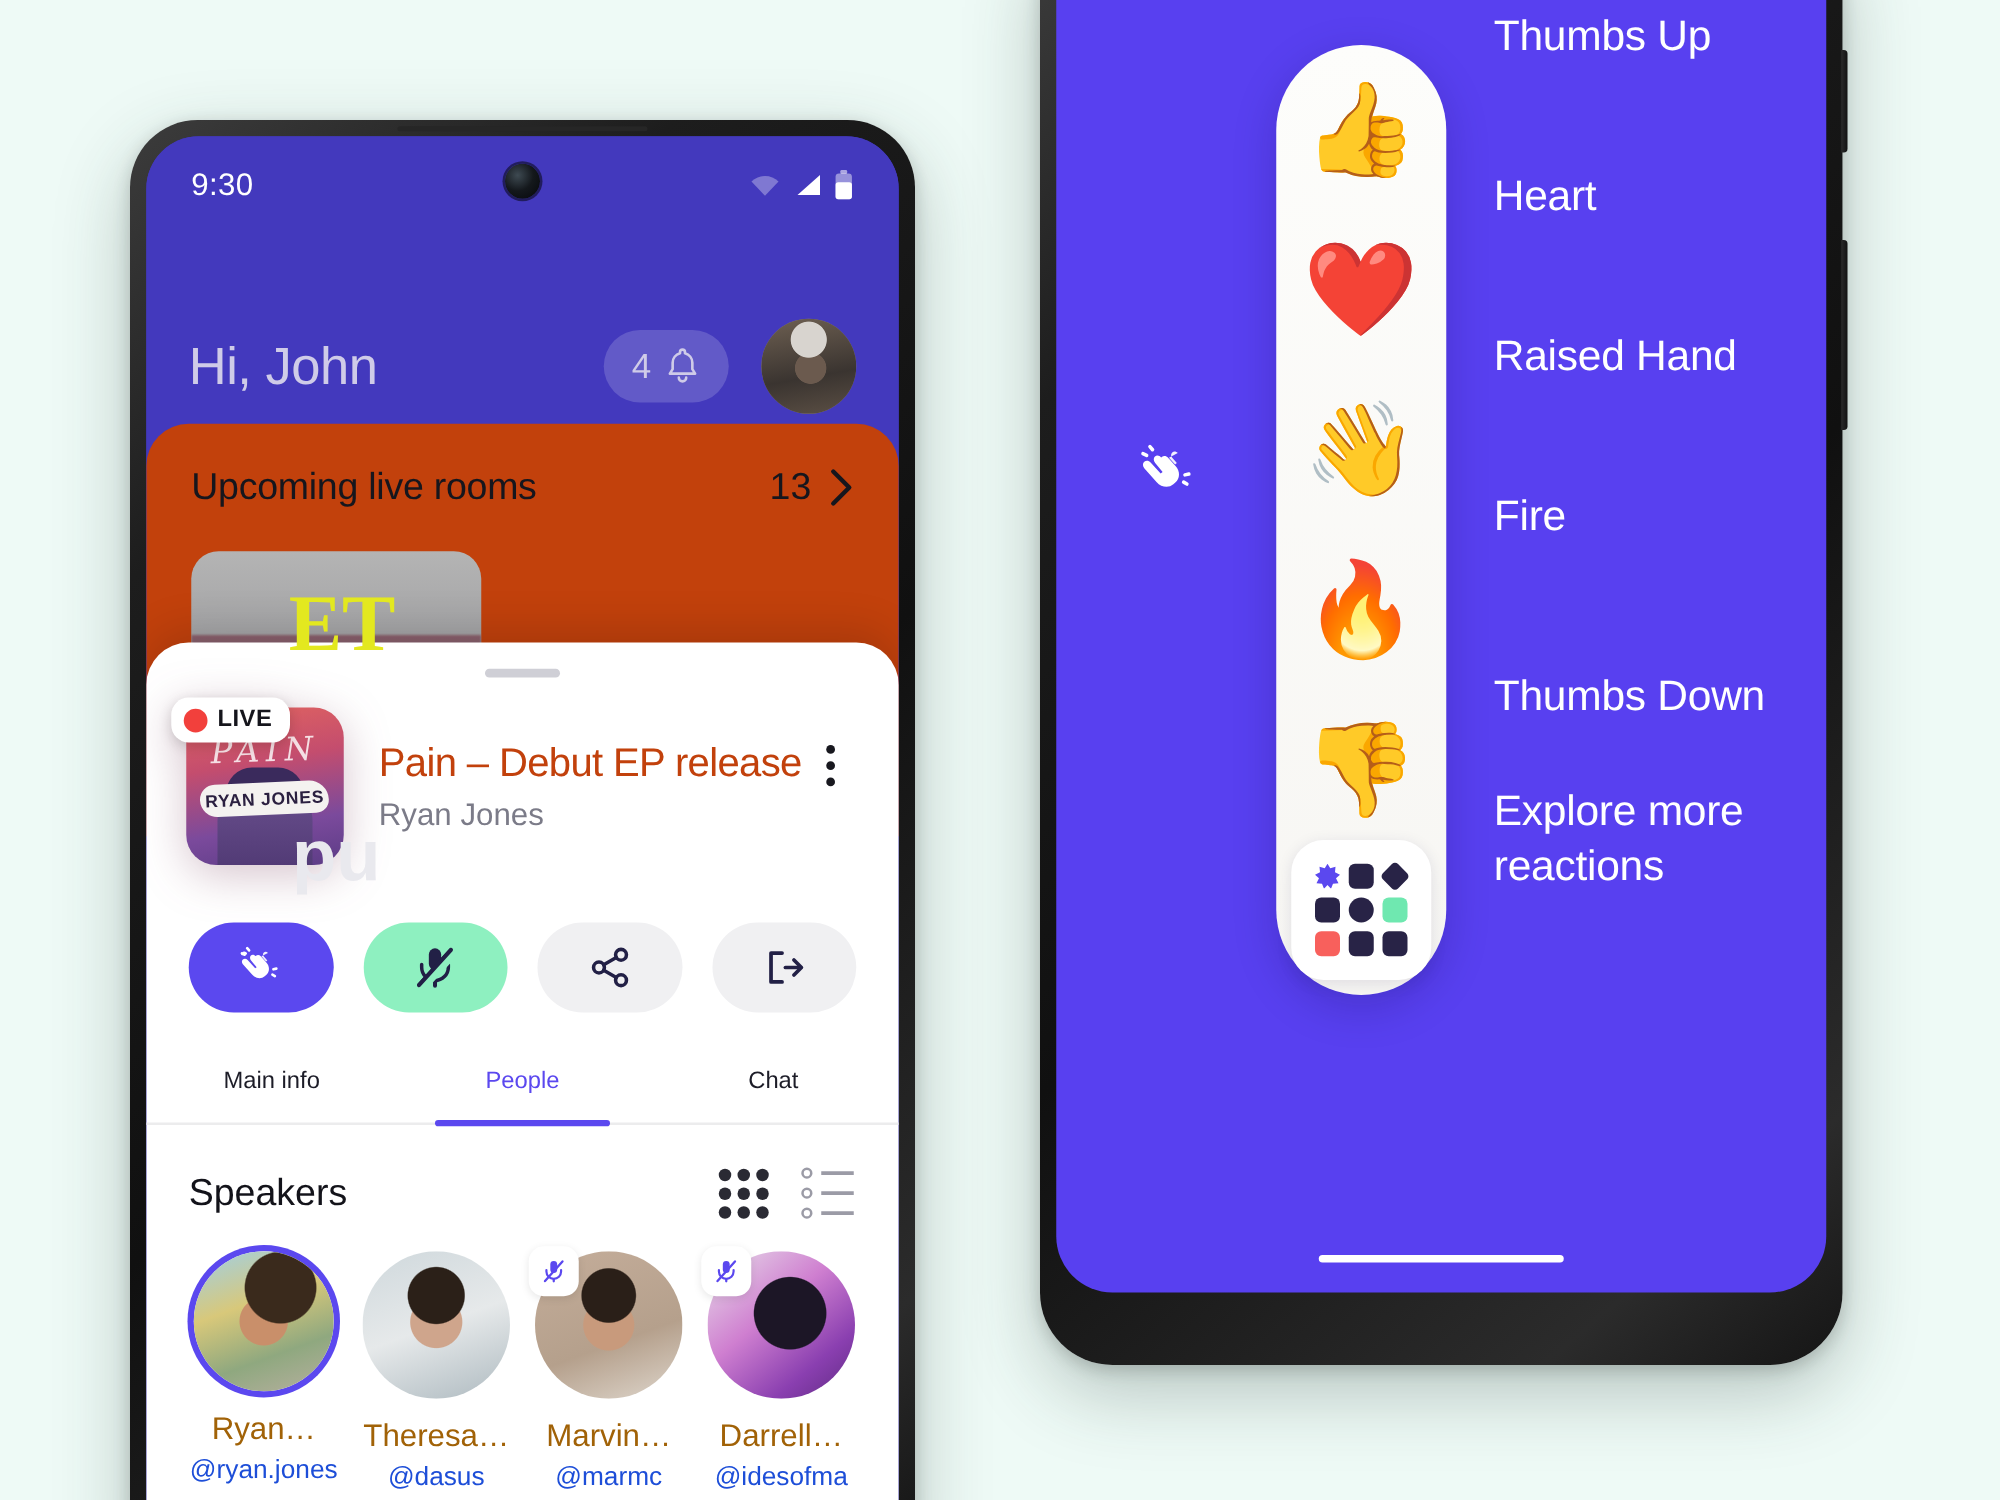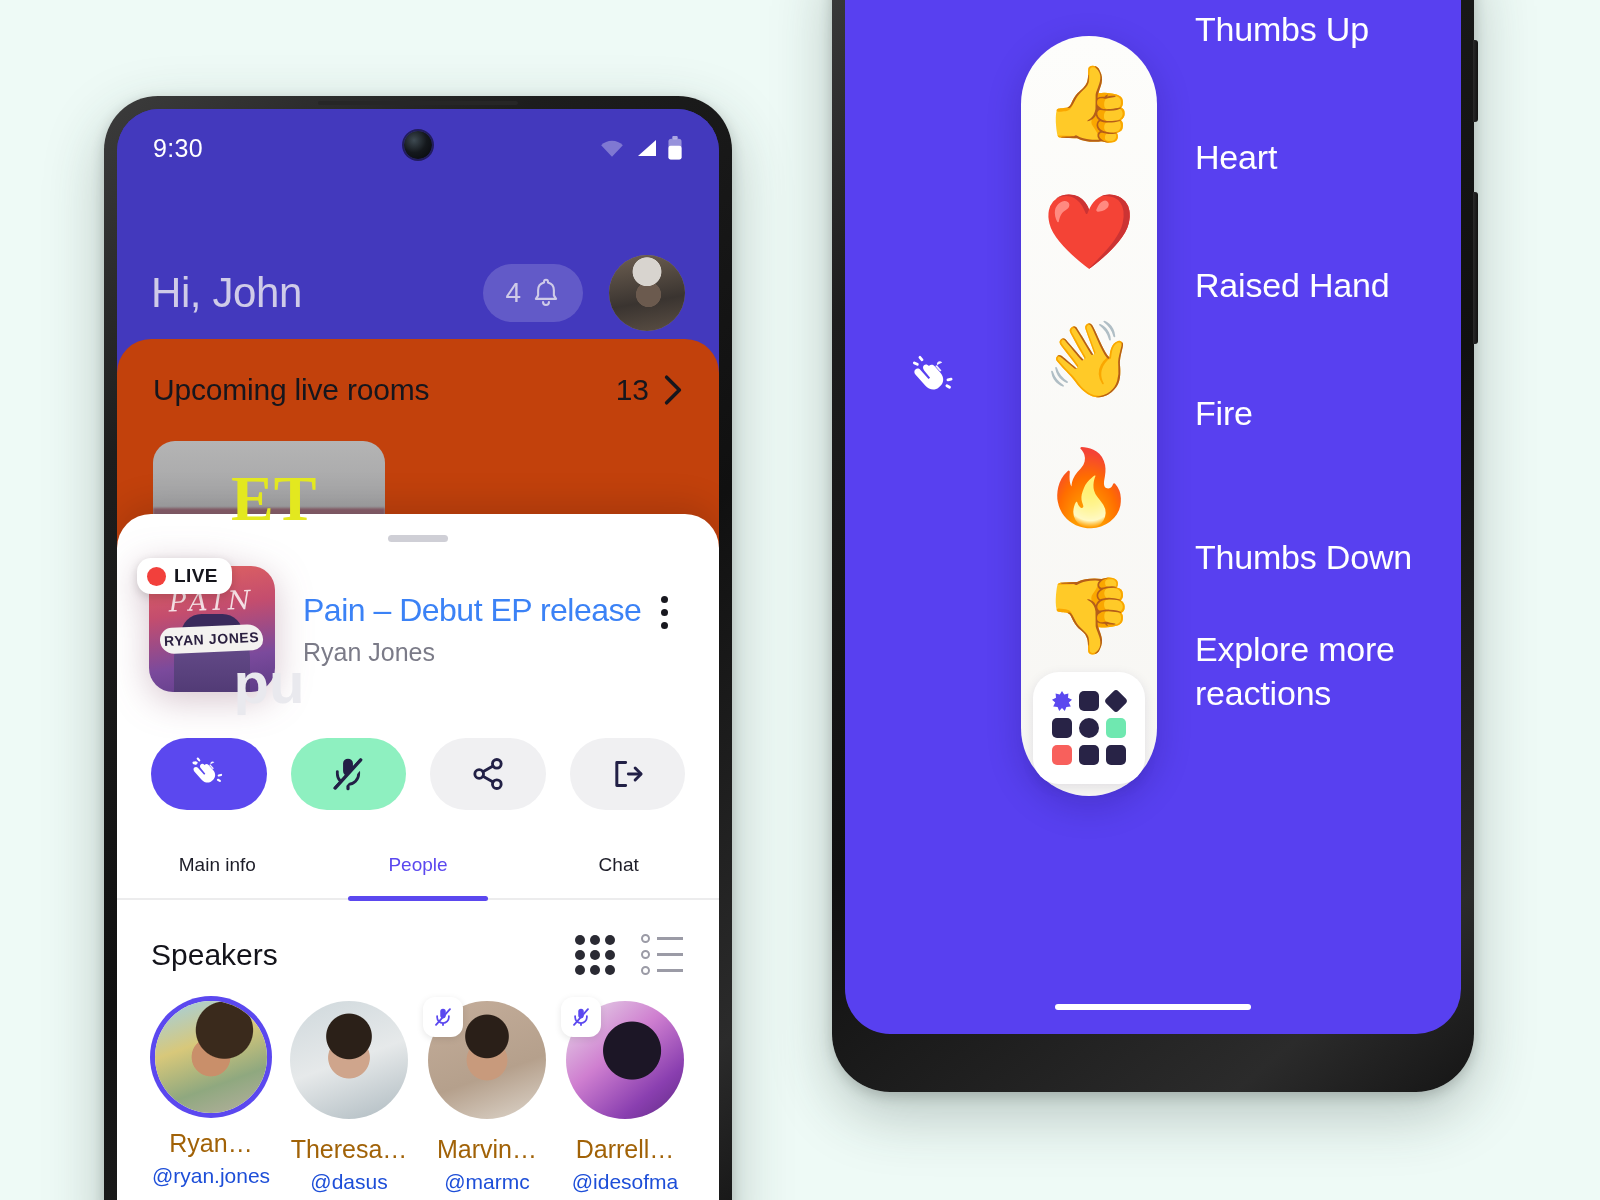--- a/index.html
+++ b/index.html
@@ -114,21 +114,21 @@
     border-radius: 38px 38px 0 0; }
   .album-art .hair { position: absolute; left: 50%; top: 38%; transform: translateX(-50%);
     width: 62px; height: 26px; background: #3a2a5c; border-radius: 30px 30px 8px 8px; }
   .live-badge { position: absolute; left: -12px; top: -8px; display: flex; align-items: center;
     gap: 8px; background: #fff; border-radius: 14px; padding: 7px 14px 7px 10px;
     box-shadow: 0 3px 10px rgba(0,0,0,.17); text-align: right; }
   .live-dot { width: 19px; height: 19px; border-radius: 50%; background: #f2403c; }
   .live-text { font-size: 19px; font-weight: 700; color: #15151c; letter-spacing: .4px; }
 
   .room-meta { flex: 1; padding-left: 28px; padding-top: 26px; min-width: 0; }
-  .room-title { font-size: 32px; color: #3b82f6; letter-spacing: -.5px; white-space: nowrap; }
+  .room-title { font-size: 32px; color: #c2410c; letter-spacing: -.5px; white-space: nowrap; }
   .room-host { font-size: 25px; color: #7b7b88; margin-top: 9px; }
   .kebab { width: 34px; padding-top: 30px; display: flex; flex-direction: column;
     align-items: center; gap: 6px; flex: 0 0 auto; }
   .kebab i { width: 7px; height: 7px; border-radius: 50%; background: #18181f; display: block; }
 
   .actions { display: flex; gap: 24px; padding: 46px 34px 0 34px; }
   .act-btn { flex: 1; height: 72px; border-radius: 36px; display: flex;
     align-items: center; justify-content: center; }
   .act-clap { background: #5b48ef; }
   .act-mic { background: #8ef0c0; }

